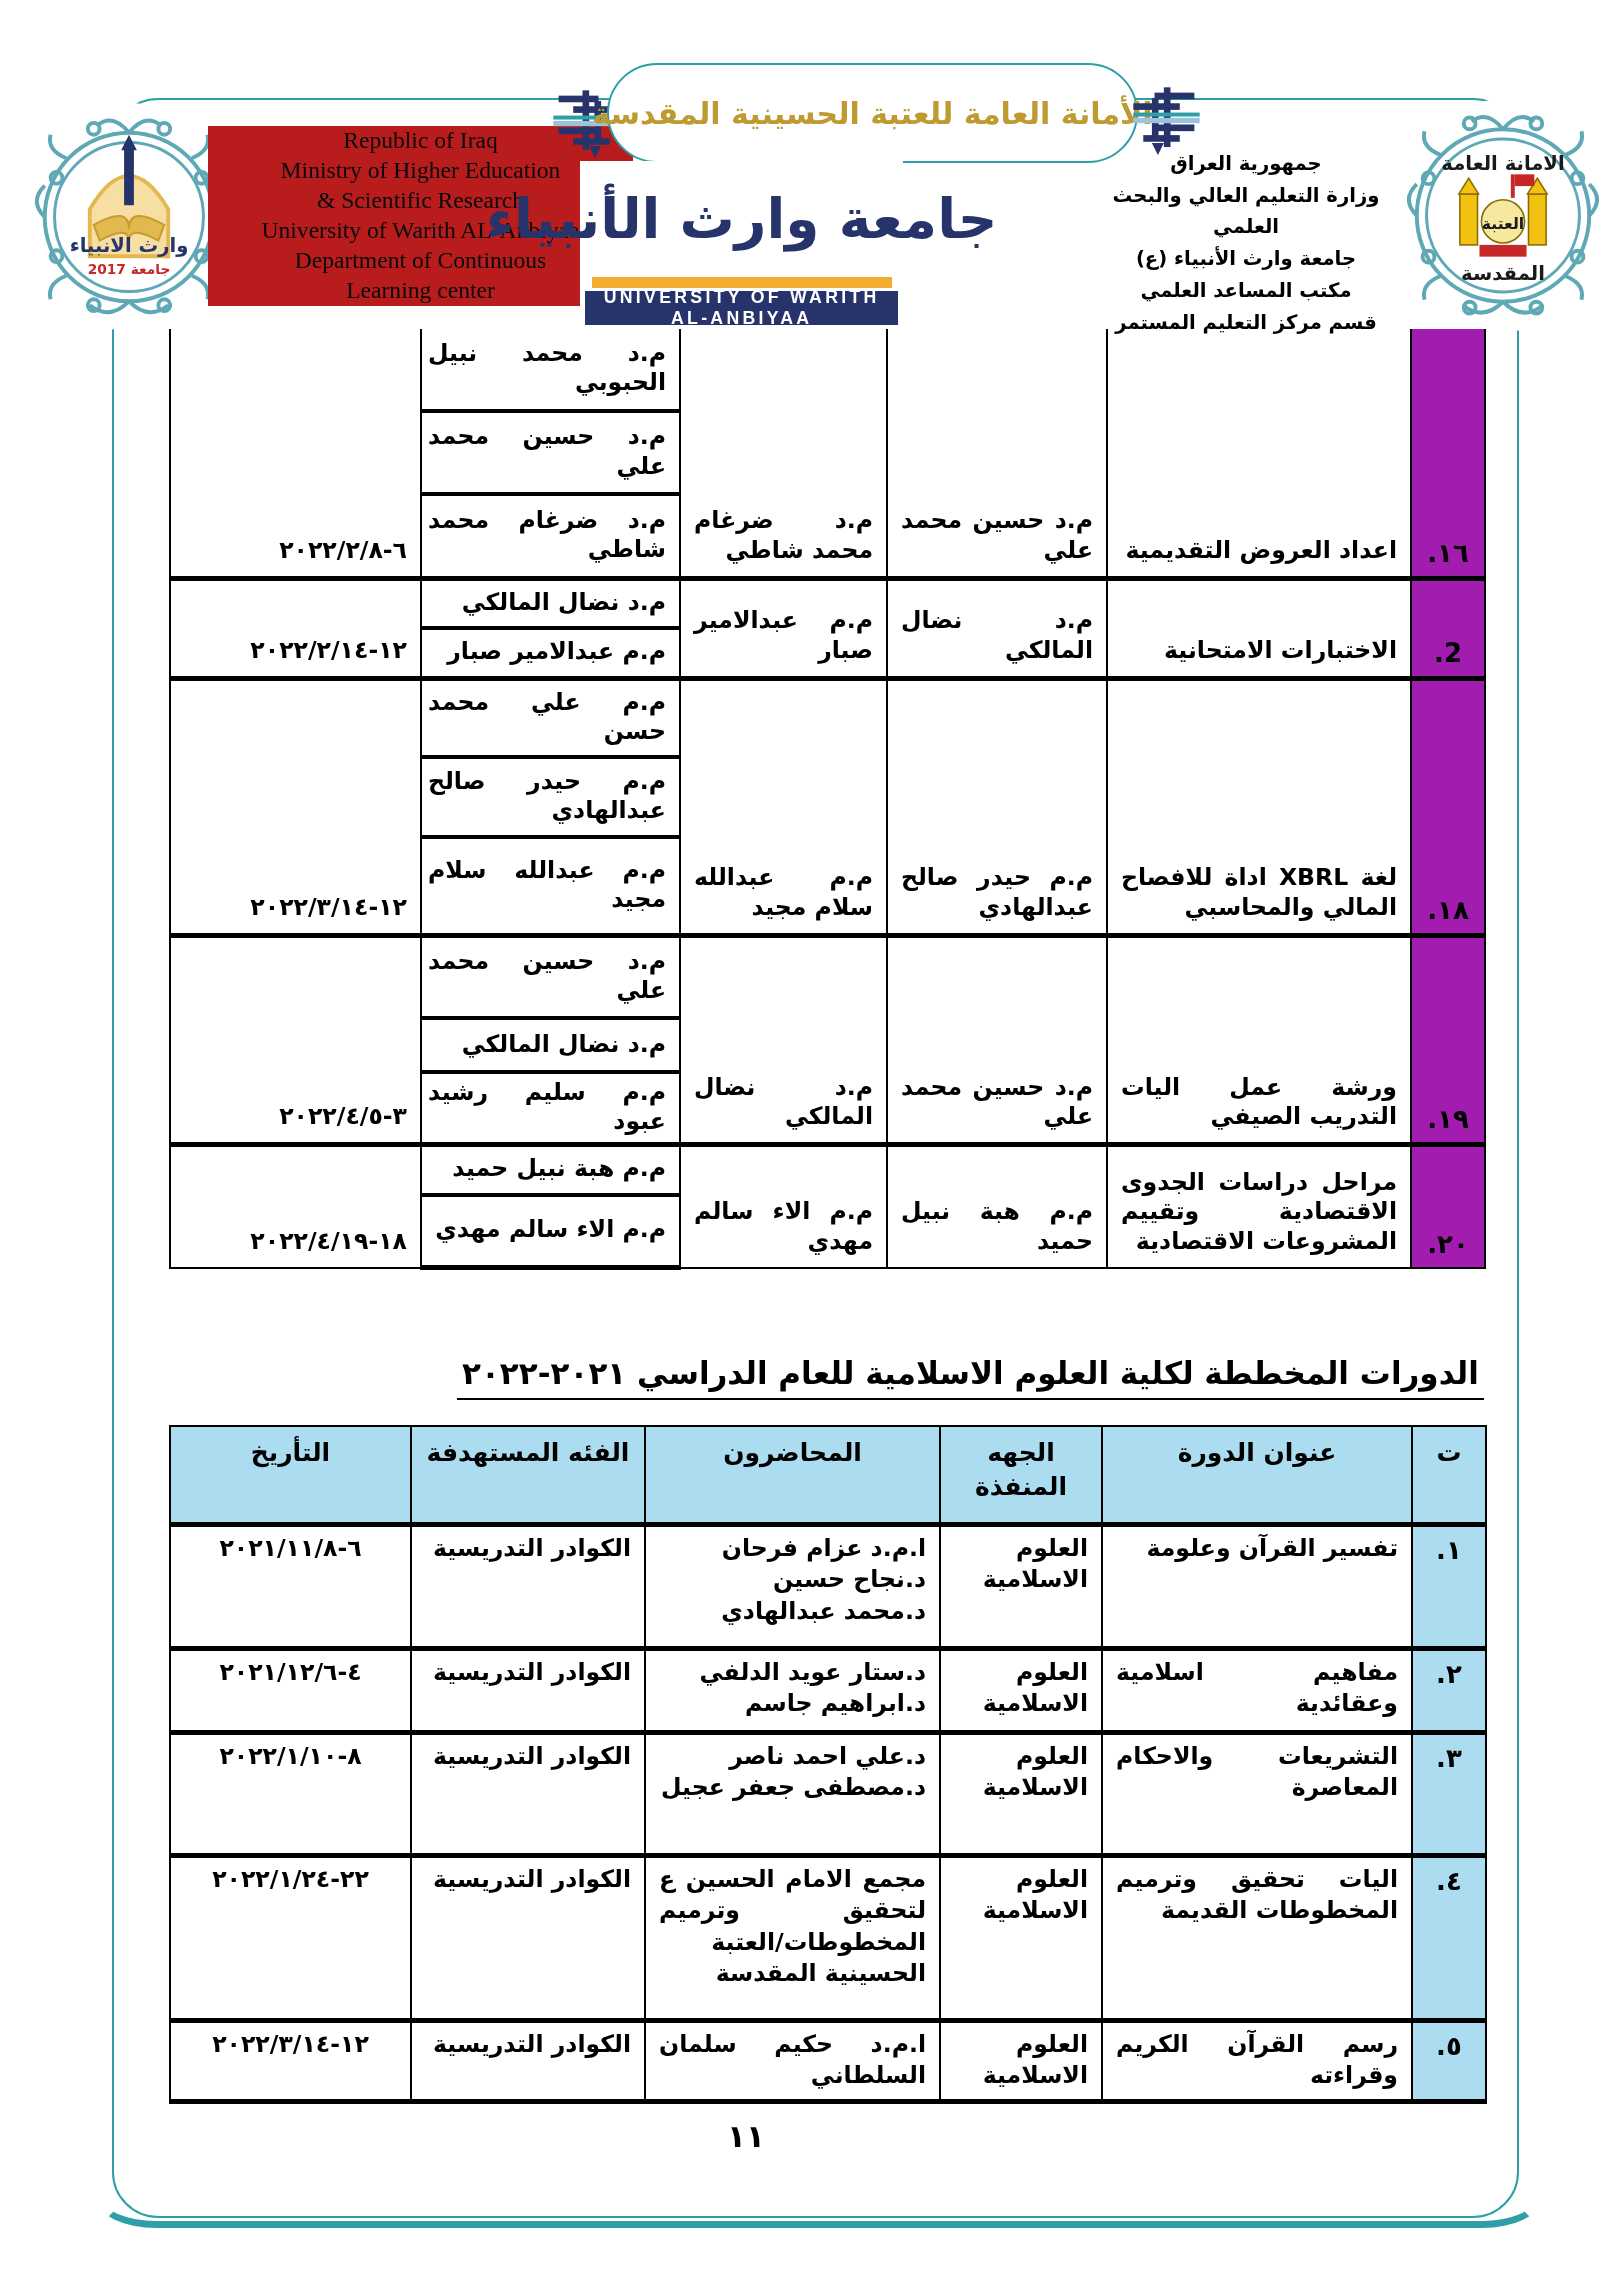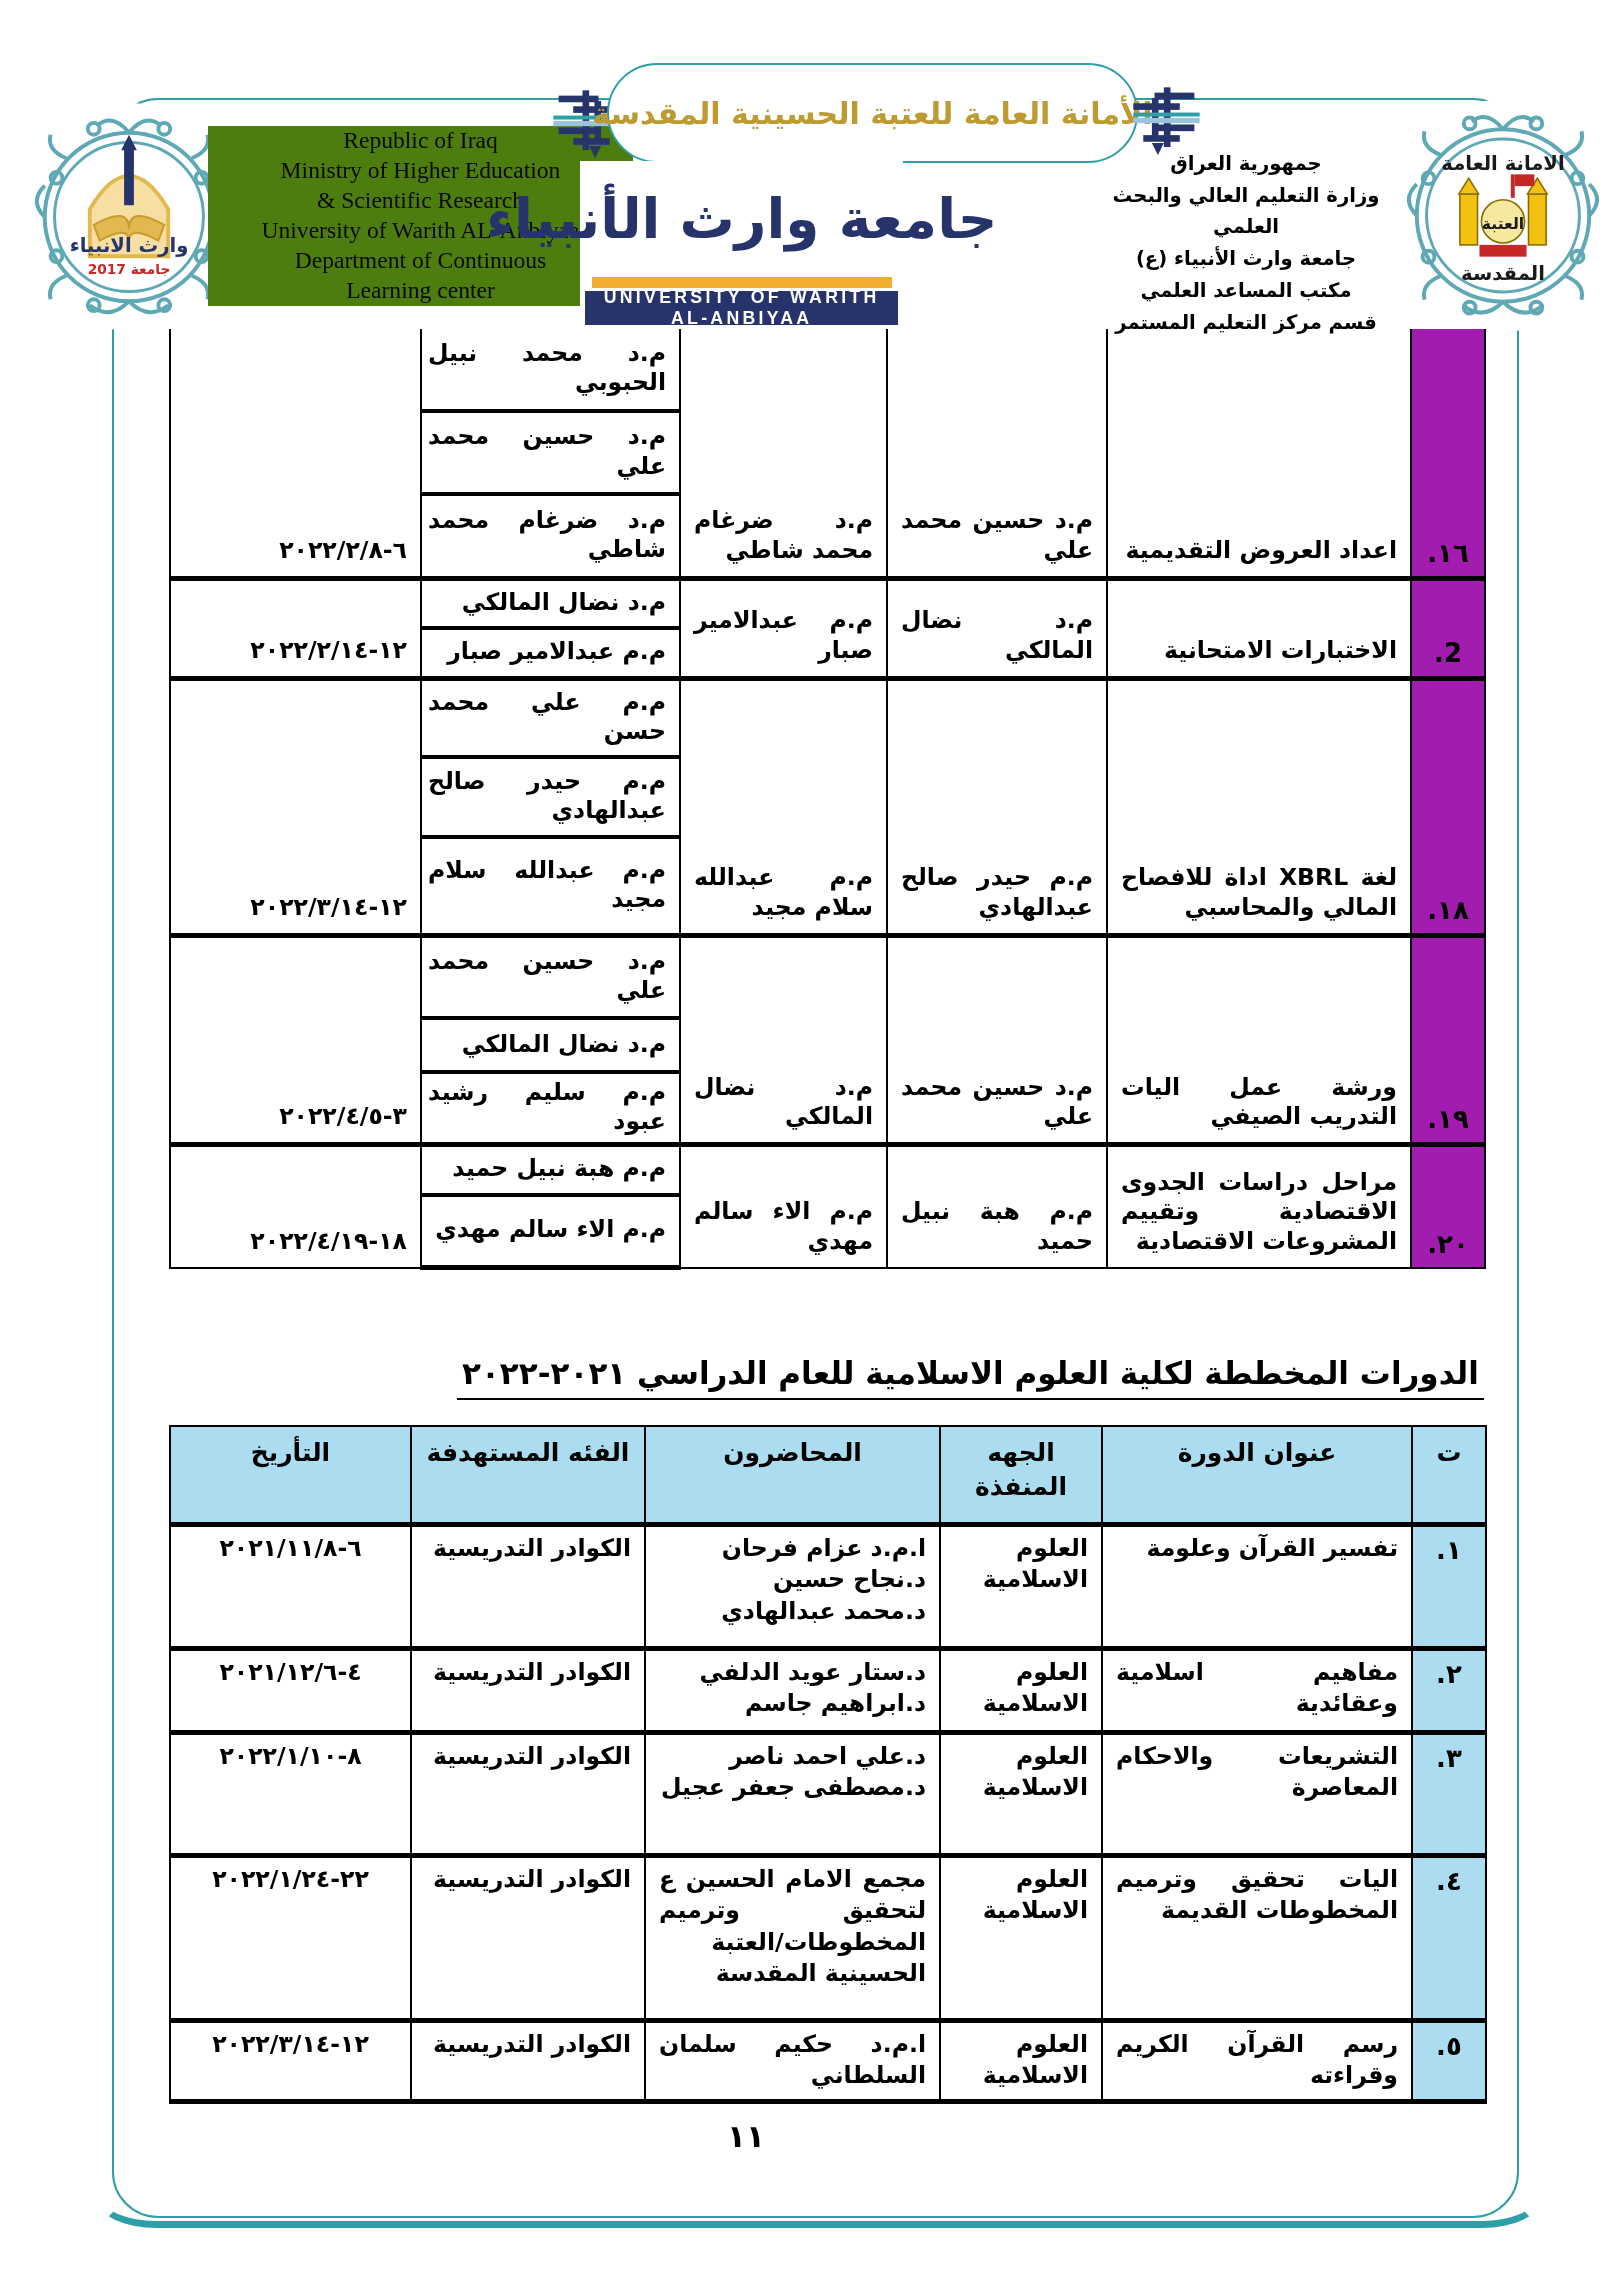--- a/index.html
+++ b/index.html
@@ -9,21 +9,21 @@
   .frame{position:absolute;left:112px;top:98px;width:1403px;height:2116px;
          border:2.6px solid #2E9FA7;border-radius:46px;}
   .frame-outer{position:absolute;left:97px;top:2178px;width:1430px;height:43px;
          border-bottom:7.9px solid #2E9FA7;border-left:7.9px solid transparent;border-right:7.9px solid transparent;
          border-bottom-left-radius:59px 29px;border-bottom-right-radius:59px 29px;}
   
   .hdr-block{position:absolute;}
   .seal{background:#fff;border-radius:50%;}
   .seal-left{left:31px;top:103px;width:196px;height:228px;}
   .seal-right{left:1405px;top:99px;width:196px;height:233px;}
-  .eng-address{left:208px;top:126px;width:425px;background:#4d7c0f;text-align:center;
+  .eng-address{left:208px;top:126px;width:425px;background:#b91c1c;text-align:center;
        font-family:"Liberation Serif",serif;font-size:23.6px;line-height:1.27;color:#0a0a0a;}
   .banner{left:607px;top:63px;width:527px;height:96px;background:#fff;border:2.6px solid #2E9FA7;
        border-radius:52px;display:flex;align-items:center;justify-content:center;}
   .banner-text{font-size:30px;font-weight:bold;color:#BE9B30;direction:rtl;white-space:nowrap;}
   .knot{width:67px;height:77px;}
   .knot-l{left:553px;top:89px;}
   .knot-r{left:1133px;top:86px;}
   .unilogo{left:580px;top:161px;width:313px;background:#fff;text-align:center;padding:0 5.2px;}
   .unilogo-ar{height:116px;display:flex;align-items:center;justify-content:center;
        font-size:55px;font-weight:bold;color:#27346B;direction:rtl;white-space:nowrap;letter-spacing:-2px;}

